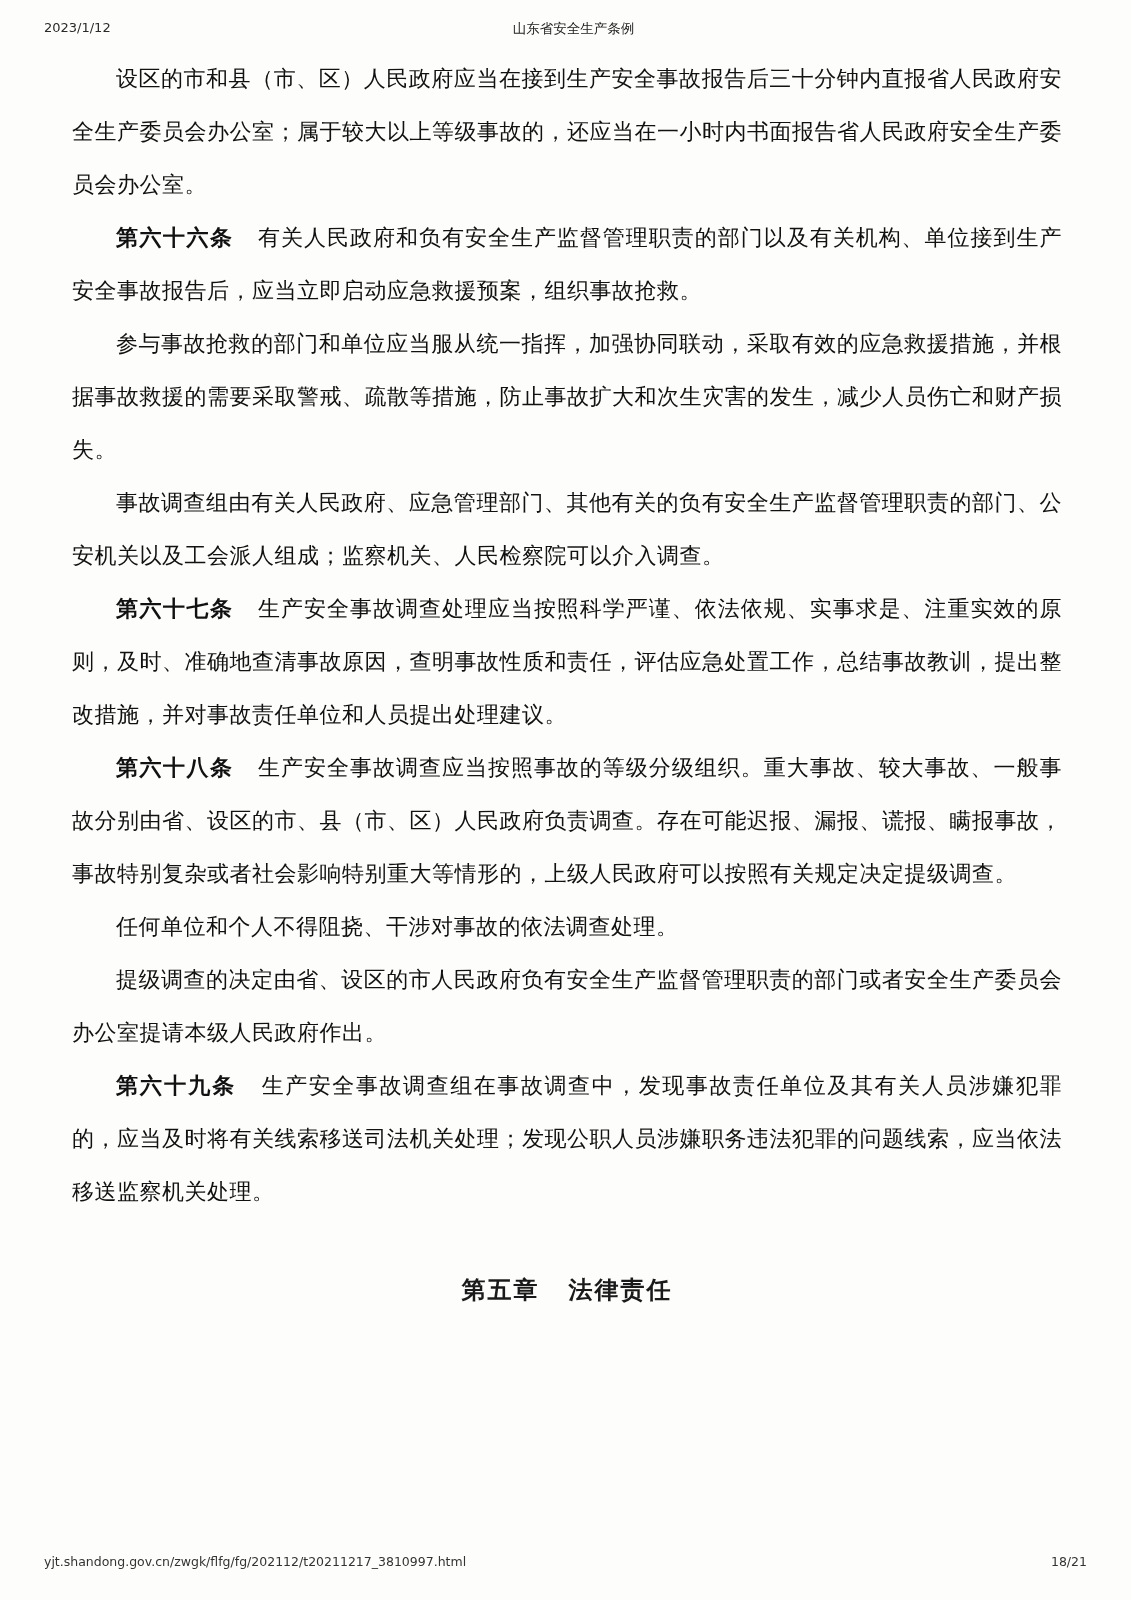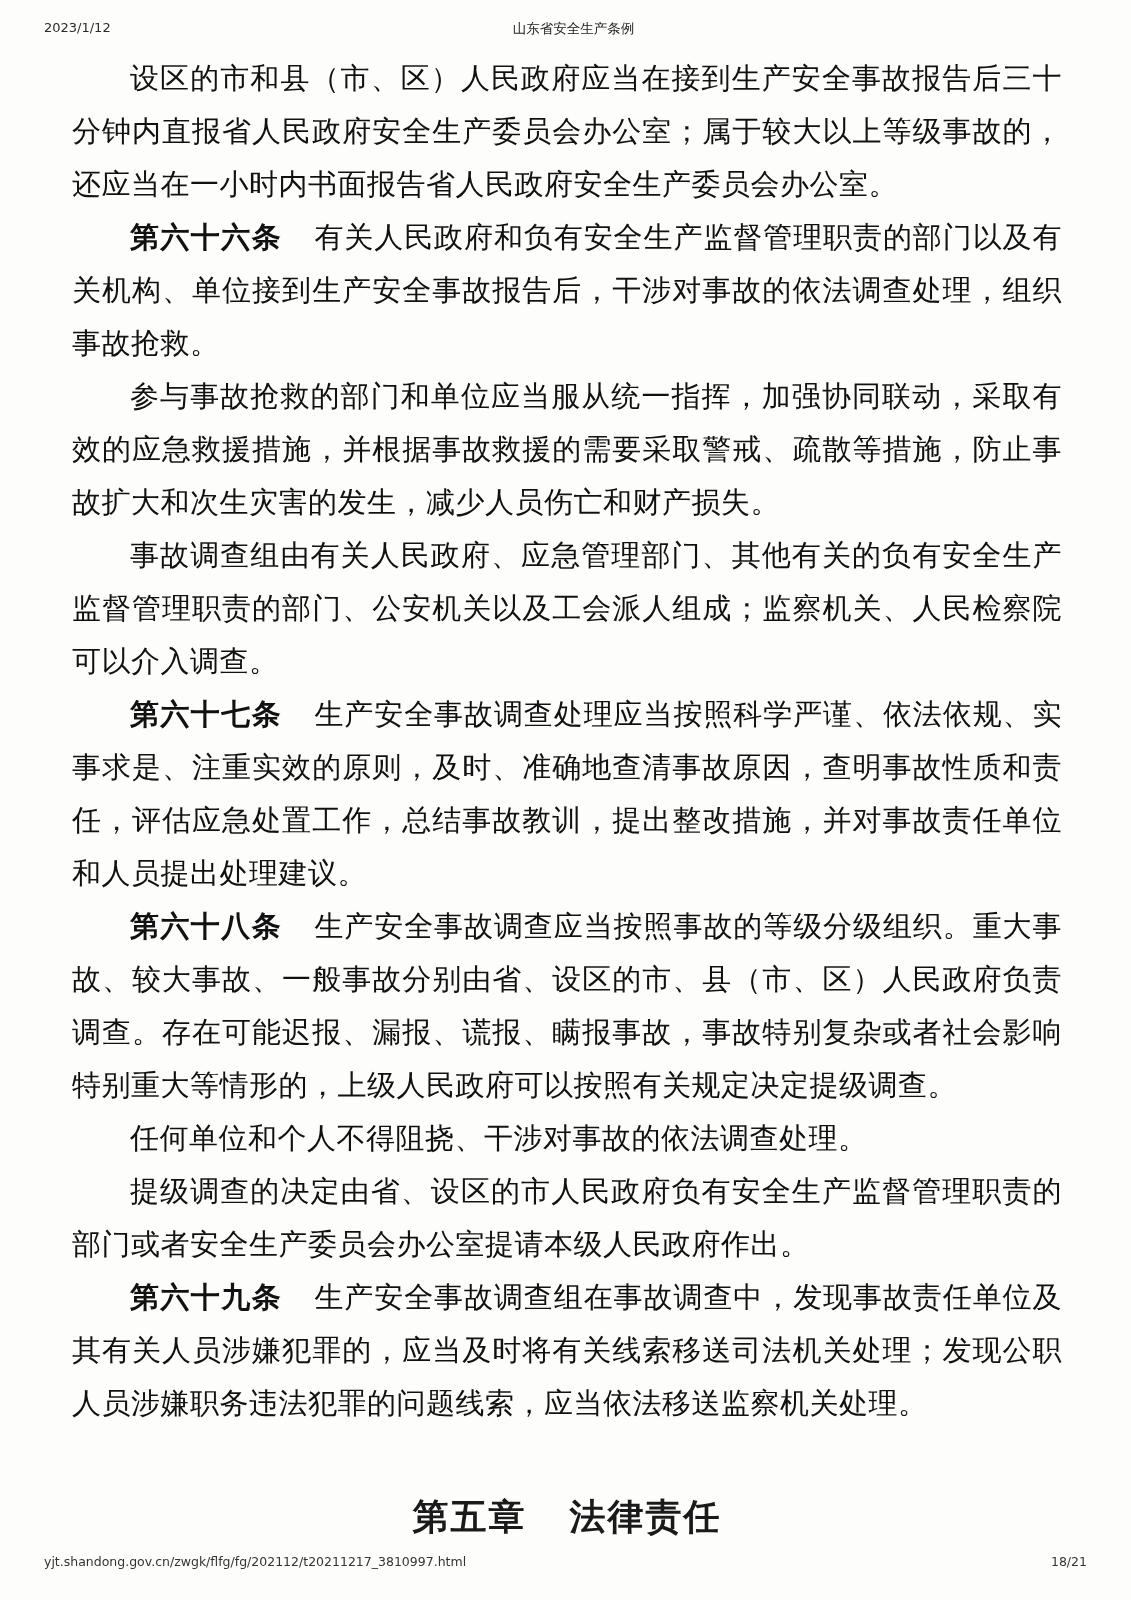--- a/index.html
+++ b/index.html
@@ -52,42 +52,42 @@
   }
   .body-area {
     position: absolute;
     top: 52px;
     left: 72px;
     width: 990px;
     height: 1430px;
   }
   p.para {
     margin: 0 0 0 0;
-    font-size: 29px;
+    font-size: 22px;
     line-height: 53px;
     text-align: justify;
     text-justify: inter-ideograph;
     text-indent: 2em;
     letter-spacing: 0.5px;
     color: #111;
     font-family: "DejaVu Serif", "Liberation Serif", serif;
   }
   p.para .art {
     font-weight: bold;
     letter-spacing: 1px;
   }
   p.para .gap {
     display: inline-block;
     width: 1.1em;
   }
   h2.chapter {
-    margin: 7px;
+    margin: 0;
     padding-top: 56px;
     text-align: center;
-    font-size: 36px;
+    font-size: 24px;
     font-weight: bold;
     letter-spacing: 2px;
     font-family: "DejaVu Serif", "Liberation Serif", serif;
   }
   h2.chapter .sp {
     display: inline-block;
     width: 1.2em;
   }
   .footer {
     position: absolute;
@@ -122,21 +122,21 @@
     <span class="doc-title">山东省安全生产条例</span>
   </div>
 
   <div class="body-area">
 
     <p class="para">
       <span>设区的市和县（市、区）人民政府应当在接到生产安全事故报告后三十分钟内直报省人民政府安全生产委员会办公室；属于较大以上等级事故的，还应当在一小时内书面报告省人民政府安全生产委员会办公室。</span>
     </p>
 
     <p class="para">
-      <span class="art">第六十六条</span><span class="gap"></span><span>有关人民政府和负有安全生产监督管理职责的部门以及有关机构、单位接到生产安全事故报告后，干涉对事故的依法调查处理，组织事故抢救。</span>
+      <span class="art">第六十六条</span><span class="gap"></span><span>有关人民政府和负有安全生产监督管理职责的部门以及有关机构、单位接到生产安全事故报告后，应当立即启动应急救援预案，组织事故抢救。</span>
     </p>
 
     <p class="para">
       <span>参与事故抢救的部门和单位应当服从统一指挥，加强协同联动，采取有效的应急救援措施，并根据事故救援的需要采取警戒、疏散等措施，防止事故扩大和次生灾害的发生，减少人员伤亡和财产损失。</span>
     </p>
 
     <p class="para">
       <span>事故调查组由有关人民政府、应急管理部门、其他有关的负有安全生产监督管理职责的部门、公安机关以及工会派人组成；监察机关、人民检察院可以介入调查。</span>
     </p>
 

